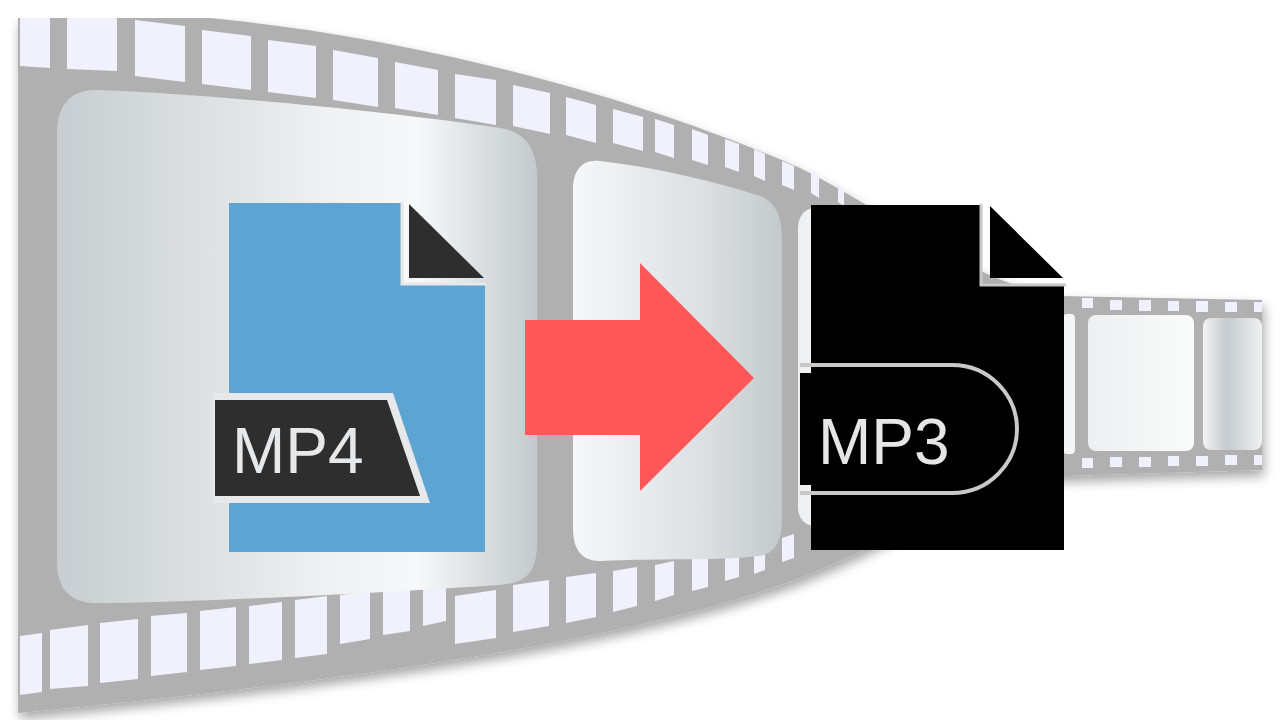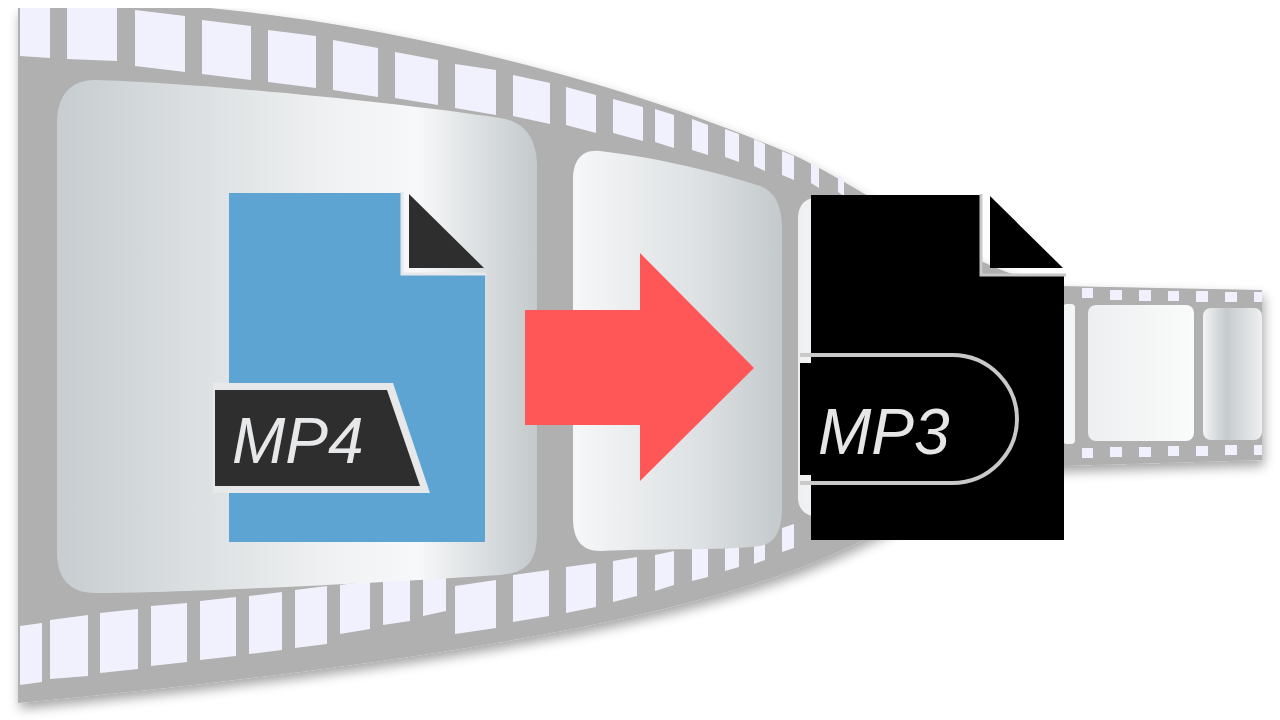--- a/index.html
+++ b/index.html
@@ -1,18 +1,18 @@
 <!DOCTYPE html>
 <html><head>
 <meta charset="utf-8">
 <style>
   html, body { margin: 0; padding: 0; background: #ffffff; }
   body { width: 1280px; height: 720px; overflow: hidden; position: relative;
          font-family: "Liberation Sans", sans-serif; }
-  .stage { position: absolute; left: 0; top: 8px; width: 1280px; height: 548px; font-style: italic; }
+  .stage { position: absolute; left: 0; top: 18px; width: 1280px; height: 548px; }
   svg { position: absolute; left: 0; top: 0; }
   .label-text { font-family: "Liberation Sans", sans-serif; font-weight: 400; }
 </style>
 </head>
 <body>
 
 <div class="stage">
 
   <svg width="1280" height="720" viewBox="0 0 1280 720">
     <defs>

